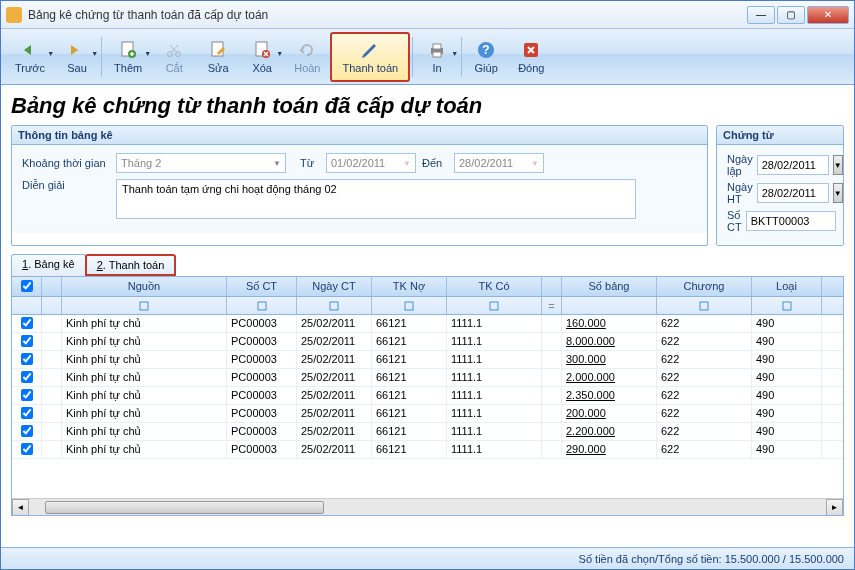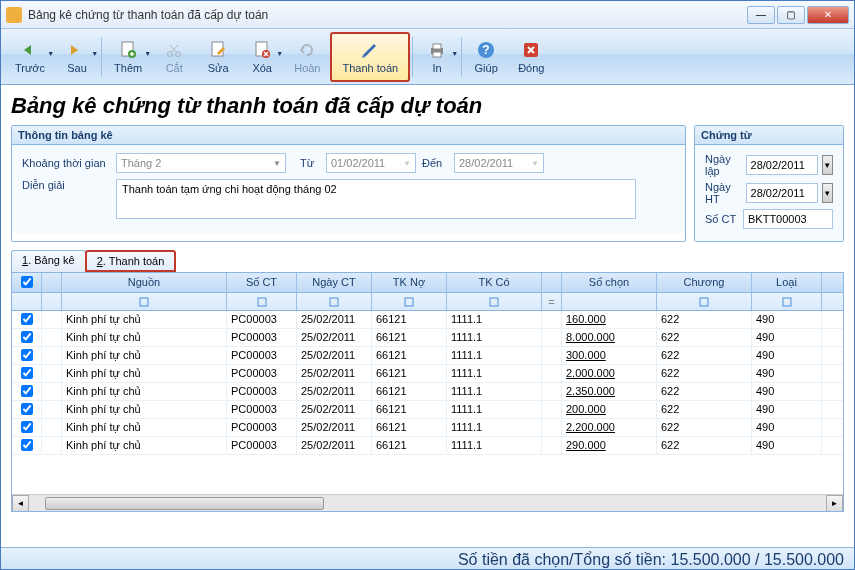--- a/index.html
+++ b/index.html
@@ -18,21 +18,21 @@
 .tbtn-label { font-size: 11px; color: #1c3e6e; margin-top: 2px; }
 .tsep { width: 1px; height: 40px; background: #9cc0e8; margin: 0 2px; }
 .tbtn .drop { position: absolute; right: 1px; top: 18px; font-size: 7px; color: #1c3e6e; }
 .main { padding: 6px 10px 0 10px; }
 .page-title { font-family: Arial, sans-serif; font-size: 22px; font-style: italic; font-weight: bold; margin: 2px 0 6px 0; color: #000; }
 .groups { display: flex; gap: 8px; }
 .gbox { border: 1px solid #8bb5e0; border-radius: 2px; }
 .gbox-h { background: linear-gradient(#e8f2fc,#cfe4f8); padding: 3px 6px; font-weight: bold; color: #1c3e6e; border-bottom: 1px solid #8bb5e0; font-size: 11px; }
 .gbox-b { padding: 8px 10px; background: #f5faff; }
 .info-box { flex: 1; }
-.voucher-box { width: 150px; }
+.voucher-box { width: 128px; }
 .row { display: flex; align-items: center; margin-bottom: 6px; gap: 6px; }
 .lbl { color: #1c3e6e; width: 88px; }
 .lbl.sm { width: 52px; }
 .select, .text, .date { border: 1px solid #a9c5e8; background: #fff; padding: 2px 4px; font-size: 11px; font-family: inherit; height: 20px; }
 .select { width: 170px; color: #888; display: flex; justify-content: space-between; align-items: center; }
 .date { width: 90px; color: #888; display: flex; justify-content: space-between; align-items: center; }
 .date-btn { width: 16px; height: 20px; background: linear-gradient(#f0f0f0,#d0d0d0); border: 1px solid #888; display: flex; align-items: center; justify-content: center; font-size: 8px; cursor: pointer; }
 .textarea { border: 1px solid #a9c5e8; background: #fff; padding: 3px 5px; font-size: 11px; font-family: inherit; width: 520px; height: 40px; resize: none; }
 .v-row { display: flex; align-items: center; gap: 4px; margin-bottom: 4px; }
 .v-lbl { width: 54px; color: #1c3e6e; }
@@ -63,21 +63,21 @@
 .w-eq { width: 20px; }
 .w-amt { width: 95px; }
 .w-ch { width: 95px; }
 .w-loai { width: 70px; }
 .grid-footer { position: absolute; bottom: 18px; left: 0; right: 0; background: linear-gradient(#eaf3fd,#d8e9fb); display: flex; height: 20px; border-top: 1px solid #8bb5e0; }
 .gfc { border-right: 1px solid #9cc0e8; padding: 3px 4px; font-size: 11px; }
 .hscroll { position: absolute; bottom: 0; left: 0; right: 0; height: 17px; background: #e8e8e8; border-top: 1px solid #ccc; display: flex; align-items: center; }
 .hs-btn { width: 17px; height: 17px; background: linear-gradient(#f5f5f5,#ddd); border: 1px solid #aaa; display: flex; align-items: center; justify-content: center; font-size: 8px; cursor: pointer; }
 .hs-track { flex: 1; position: relative; height: 17px; }
 .hs-thumb { position: absolute; left: 2%; width: 35%; height: 13px; top: 2px; background: linear-gradient(#eee,#ccc); border: 1px solid #999; border-radius: 2px; }
-.status { position: absolute; bottom: 0; left: 0; right: 0; height: 22px; background: linear-gradient(#e8f2fc,#cfe4f8); border-top: 1px solid #8bb5e0; display: flex; align-items: flex-end; justify-content: flex-end; padding: 0 10px; font-size: 16px; color: #1c3e6e; }
+.status { position: absolute; bottom: 0; left: 0; right: 0; height: 22px; background: linear-gradient(#e8f2fc,#cfe4f8); border-top: 1px solid #8bb5e0; display: flex; align-items: center; justify-content: flex-end; padding: 0 10px; font-size: 11px; color: #1c3e6e; }
 svg { display: block; }
 </style>
 </head>
 <body>
 
 <div class="window">
   <div class="titlebar">
     <div class="titlebar-icon"></div>
     <div class="titlebar-text">Bảng kê chứng từ thanh toán đã cấp dự toán</div>
     <div class="win-buttons">
@@ -259,21 +259,21 @@
     <div class="grid-wrap">
       <div class="grid-head">
         <div class="gh w-chk c"><input type="checkbox" class="chk" checked="" style=""></div>
         <div class="gh w-ind"></div>
         <div class="gh w-ng">Nguồn</div>
         <div class="gh w-ct">Số CT</div>
         <div class="gh w-date">Ngày CT</div>
         <div class="gh w-tkno">TK Nợ</div>
         <div class="gh w-tkco">TK Có</div>
         <div class="gh w-eq"></div>
-        <div class="gh w-amt">Số chọn</div>
+        <div class="gh w-amt">Số bảng</div>
         <div class="gh w-ch">Chương</div>
         <div class="gh w-loai">Loại</div>
       </div>
       <div class="grid-filter">
         <div class="gf w-chk"></div>
         <div class="gf w-ind"></div>
         <div class="gf w-ng">
             <svg width="10" height="10">
               <rect x="1" y="1" width="8" height="8" fill="none" stroke="#4a8fd8"></rect>
             </svg>

